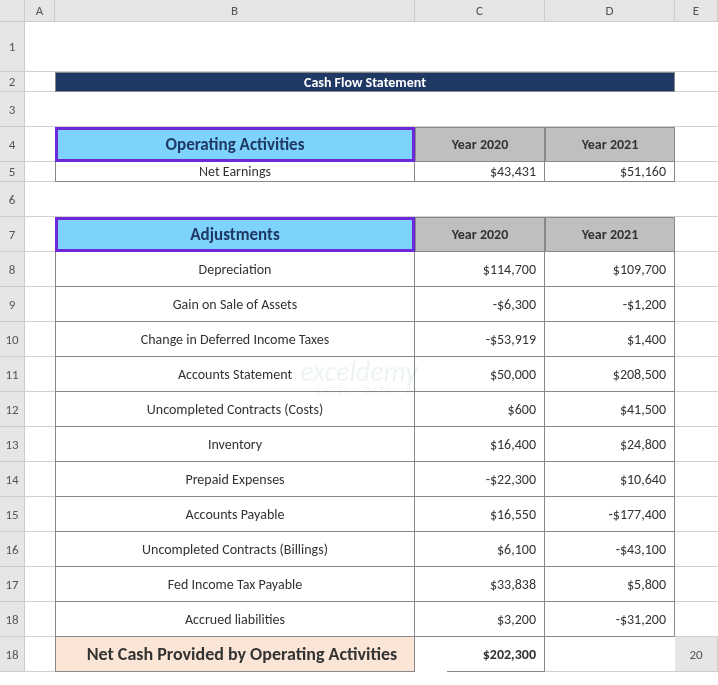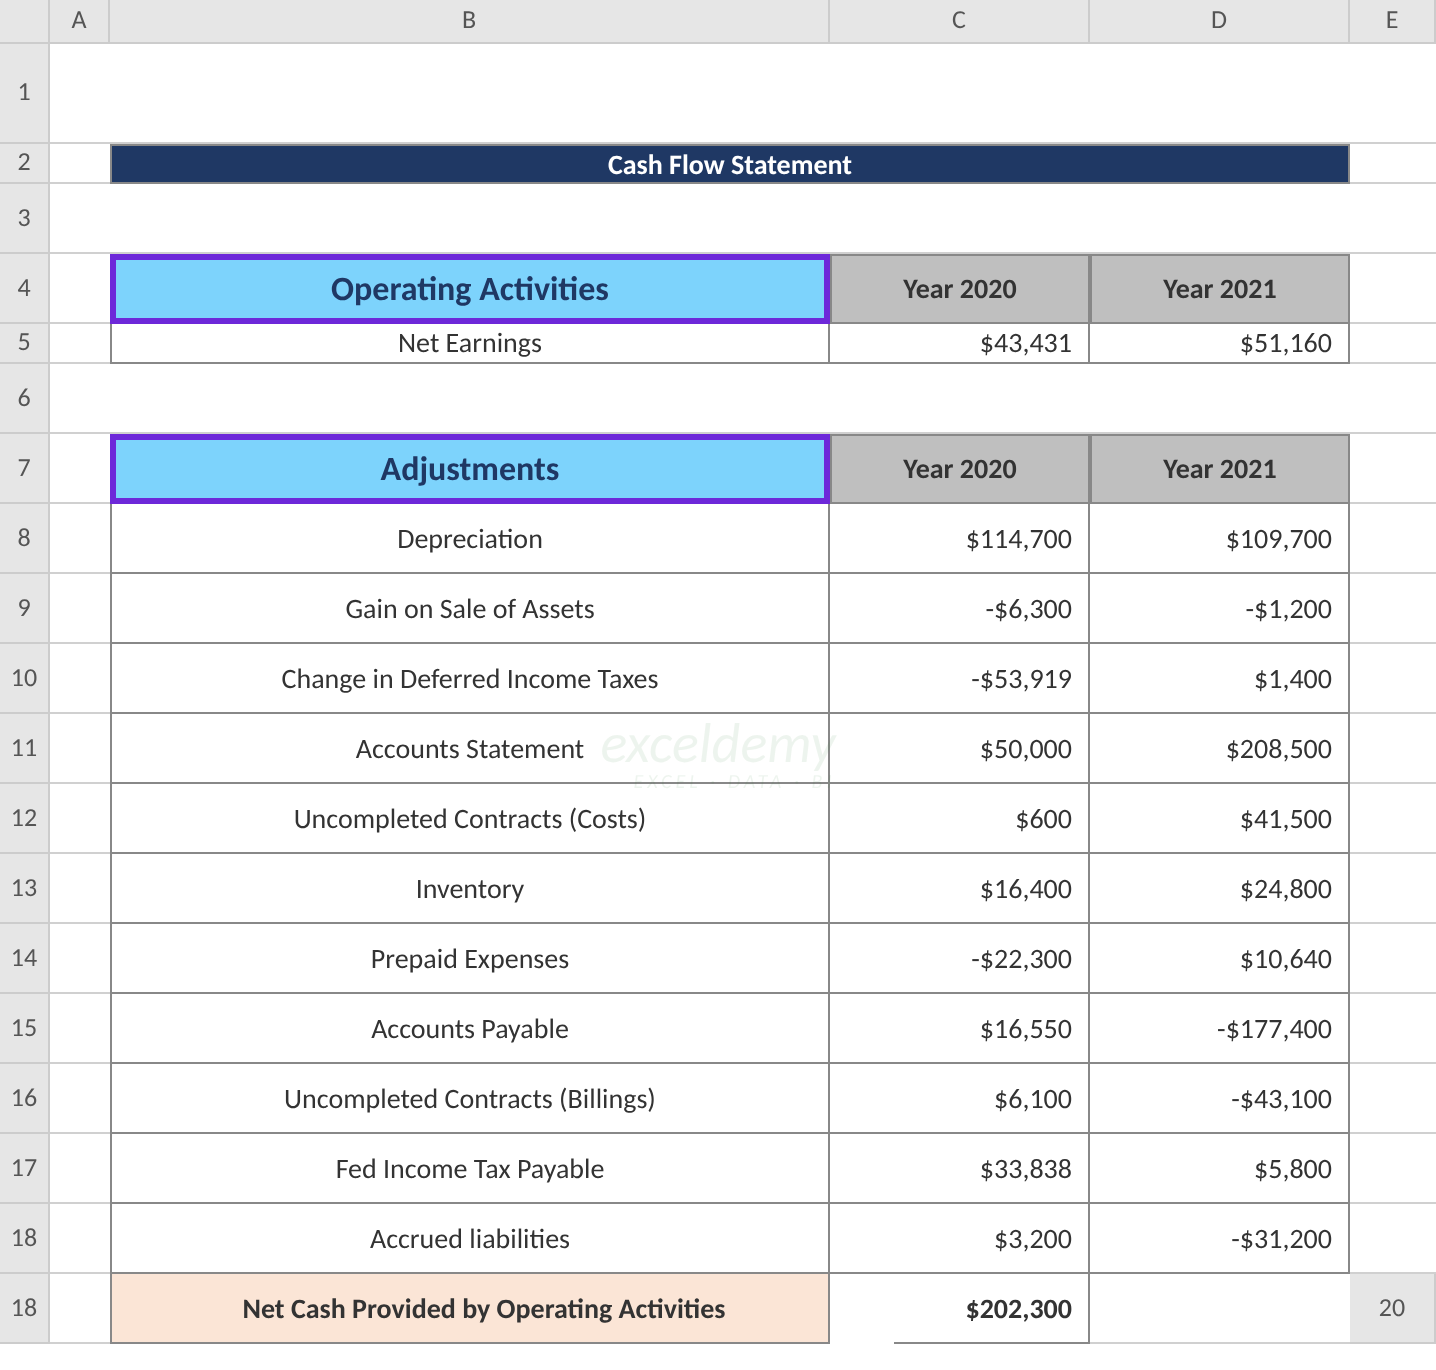--- a/index.html
+++ b/index.html
@@ -78,21 +78,21 @@
       border-bottom: 1px solid #888;
     }
     .val {
       justify-content: flex-end;
       border-right: 1px solid #888;
       border-bottom: 1px solid #888;
     }
     .total-label {
       background: #fbe5d6;
       font-weight: bold;
-      font-size: 14px;
+      font-size: 18px;
       justify-content: center;
       border-left: 1px solid #888;
       border-right: 1px solid #888;
       border-bottom: 1px solid #888;
       padding-left: 22px;
     }
     .total-val {
       font-weight: bold;
       justify-content: flex-end;
       border-right: 1px solid #888;

